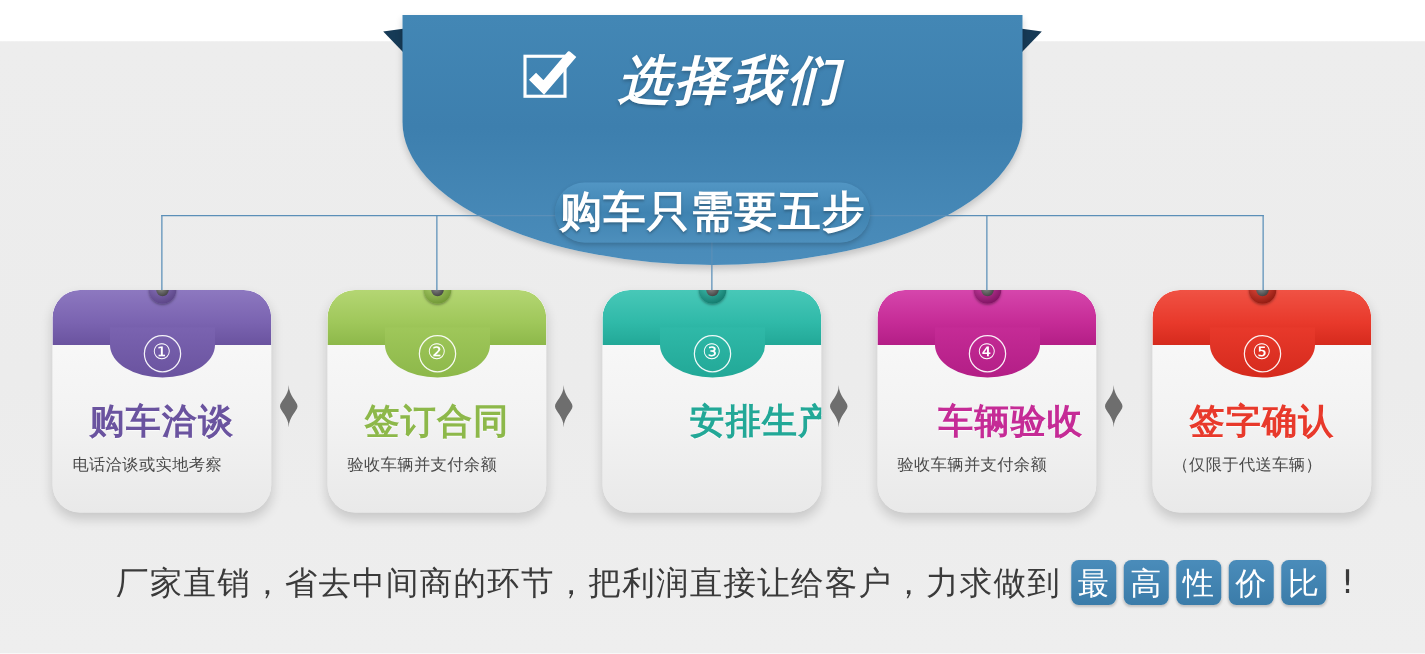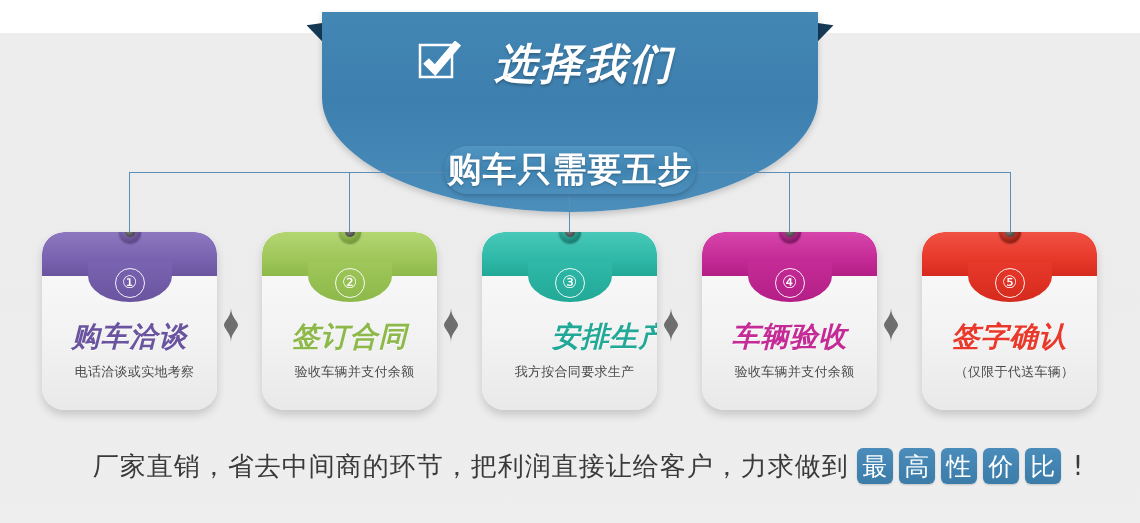--- a/index.html
+++ b/index.html
@@ -116,24 +116,23 @@
   .grommet::after{
     content:"";position:absolute;left:50%;top:50%;
     transform:translate(-50%,-50%);
     width:10px;height:10px;border-radius:50%;
     background:radial-gradient(circle at 40% 35%,#8a8a8a,#4a4a4a 70%,#2e2e2e);
   }
   .step-title{
     position:absolute;left:0;top:86px;width:175px;text-align:center;
     font-size:28px;font-weight:bold;letter-spacing:1px;
     text-shadow:0 1px 1px rgba(255,255,255,.8);
-    font-style:italic;
   }
   .step-sub{
-    position:absolute;left:0;top:131px;width:153px;text-align:center;
+    position:absolute;left:0;top:131px;width:153px;
     font-size:13px;color:#4a4a4a;letter-spacing:.3px;padding-left:16px;
   }
   
   .sep{
     position:absolute;top:308px;width:18px;height:34px;
   }
   
   .footer{
     position:absolute;left:0;top:440px;width:1140px;height:52px;
     display:flex;align-items:center;justify-content:center;gap:0;padding-left:18px;
@@ -211,31 +210,30 @@
     </div>
 
     <div class="step" style="left:482px;">
       <div class="cap">
         <div class="cap-band" style="background:linear-gradient(180deg,#48c8b8 0%,#2fb9a8 60%,#22a897 100%);"></div>
         <div class="cap-bump" style="background:linear-gradient(180deg,#2fb9a8 0%,#22a897 100%);"></div>
       </div>
       <div class="num">③</div>
       <div class="grommet" style="background:radial-gradient(circle at 40% 30%,#48c8b8,#12796c 80%);"></div>
       <div class="step-title" style="color:#22a897;margin-left:40px;">安排生产</div>
-      <div class="step-sub">我方按合同要求生产</div>
     </div>
 
     <div class="step" style="left:702px;">
       <div class="cap">
         <div class="cap-band" style="background:linear-gradient(180deg,#d646ac 0%,#c52b96 60%,#b31e86 100%);"></div>
         <div class="cap-bump" style="background:linear-gradient(180deg,#c52b96 0%,#b31e86 100%);"></div>
       </div>
       <div class="num">④</div>
       <div class="grommet" style="background:radial-gradient(circle at 40% 30%,#d646ac,#7d1260 80%);"></div>
-      <div class="step-title" style="color:#c52b96;">车辆验收</div>
+      <div class="step-title" style="color:#c52b96;padding-left:19px;">车辆验收</div>
       <div class="step-sub">验收车辆并支付余额</div>
     </div>
 
     <div class="step" style="left:922px;">
       <div class="cap">
         <div class="cap-band" style="background:linear-gradient(180deg,#f05244 0%,#e8392b 60%,#d52a1d 100%);"></div>
         <div class="cap-bump" style="background:linear-gradient(180deg,#e8392b 0%,#d52a1d 100%);"></div>
       </div>
       <div class="num">⑤</div>
       <div class="grommet" style="background:radial-gradient(circle at 40% 30%,#f05244,#8f1a10 80%);"></div>

